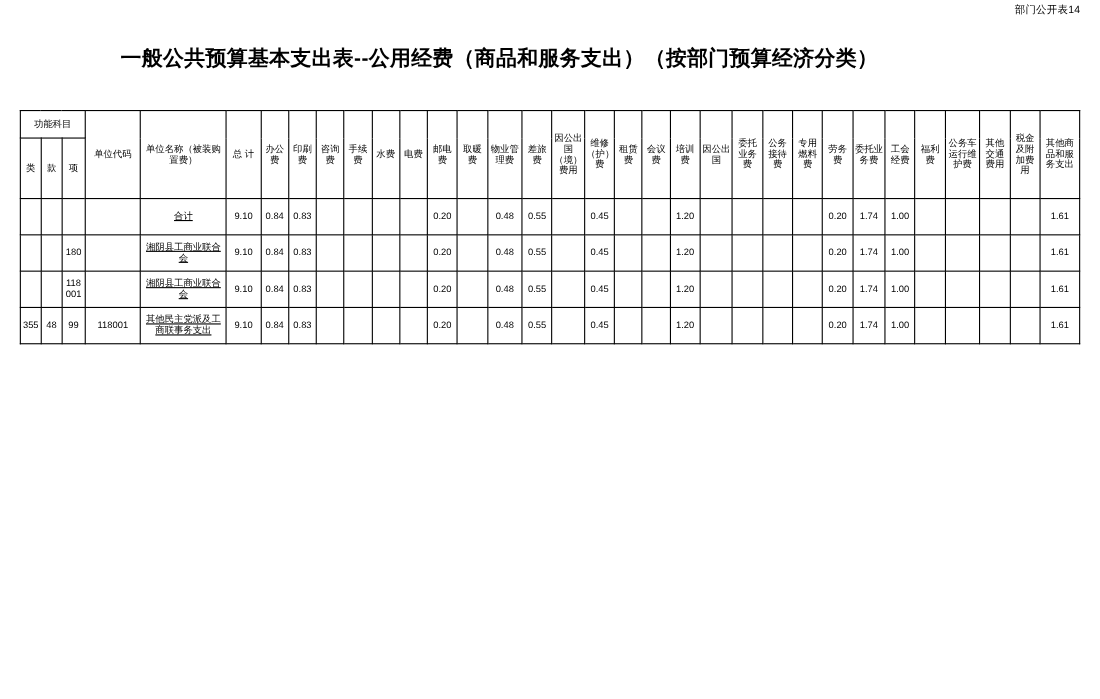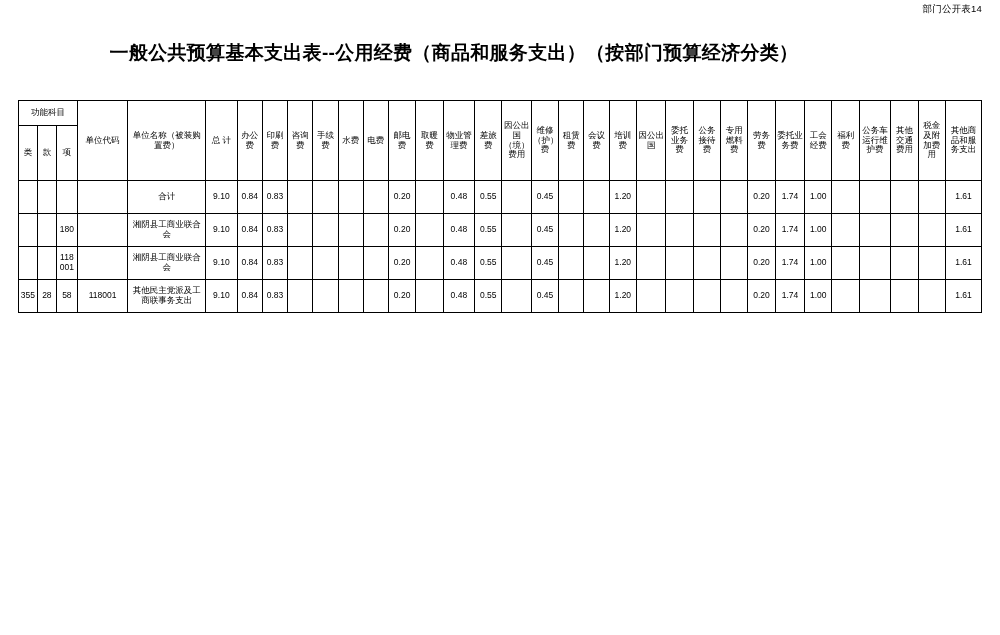--- a/index.html
+++ b/index.html
@@ -101,20 +101,21 @@
     font-size: 8.5px;
   }
   td.num {
     text-align: right;
     padding-right: 3px;
   }
   td.name {
     text-align: left;
     padding-left: 3px;
     font-size: 8.5px;
+    text-decoration: underline;
   }
   td.code {
     text-align: center;
     font-size: 8.5px;
   }
 </style>
 </head>
 <body>
 
 <div class="page">
@@ -302,22 +303,22 @@
           <td class="body-cell num">1.74</td>
           <td class="body-cell num">1.00</td>
           <td class="body-cell num"></td>
           <td class="body-cell num"></td>
           <td class="body-cell num"></td>
           <td class="body-cell num"></td>
           <td class="body-cell num">1.61</td>
         </tr>
         <tr>
           <td class="body-cell code">355</td>
-          <td class="body-cell code">28</td>
-          <td class="body-cell code">58</td>
+          <td class="body-cell code">48</td>
+          <td class="body-cell code">99</td>
           <td class="body-cell code">118001</td>
           <td class="body-cell name">其他民主党派及工商联事务支出</td>
           <td class="body-cell num">9.10</td>
           <td class="body-cell num">0.84</td>
           <td class="body-cell num">0.83</td>
           <td class="body-cell num"></td>
           <td class="body-cell num"></td>
           <td class="body-cell num"></td>
           <td class="body-cell num"></td>
           <td class="body-cell num">0.20</td>

